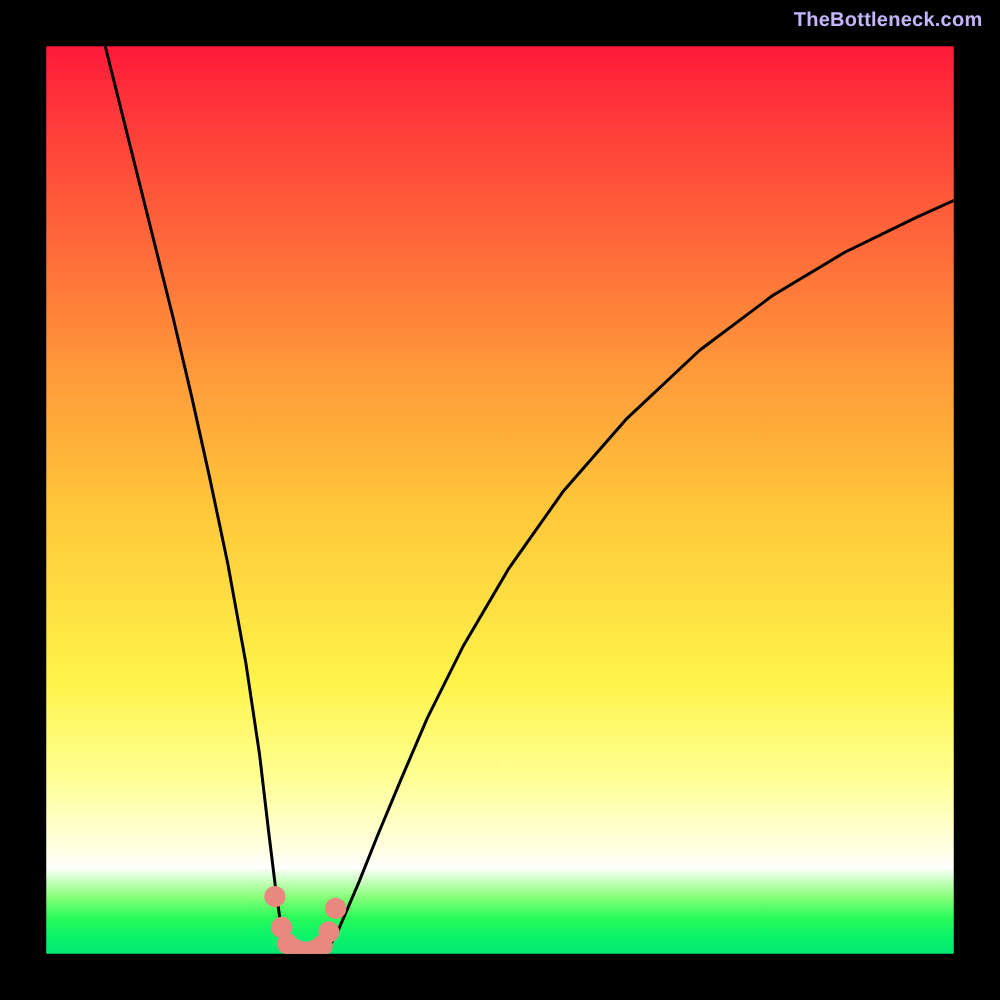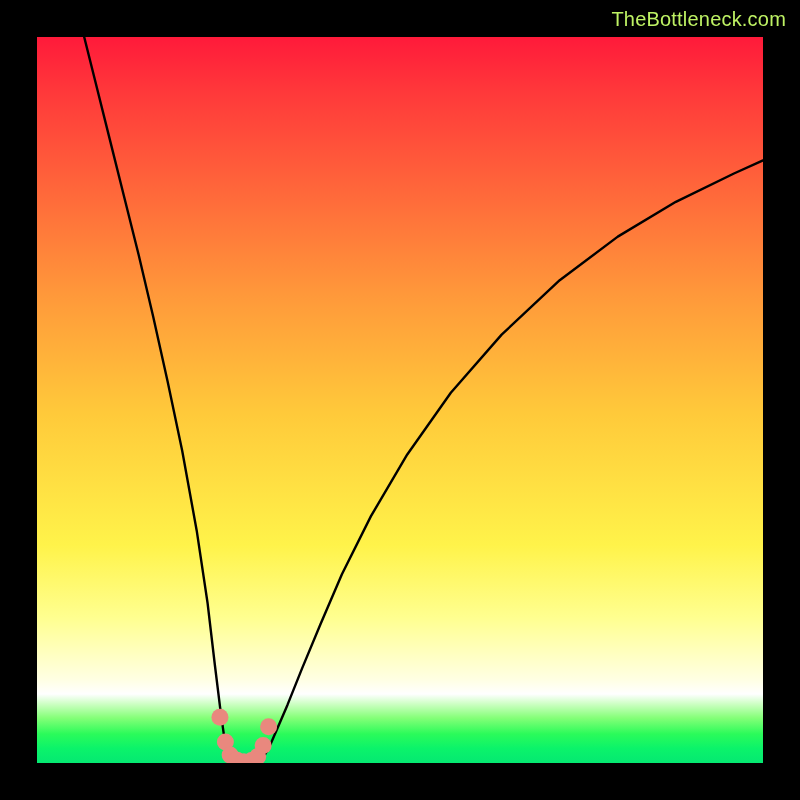--- a/index.html
+++ b/index.html
@@ -38,23 +38,23 @@
       #c8ffbe 92%,
       #84ff78 93.8%,
       #2bfb5a 96%,
       #0bf36a 98%,
       #05e872 100%);
   }
   .attribution {
     position: absolute;
     top: 8px;
     right: 14px;
-    color: #bef264;
-    font-size: 20px;
-    font-weight: 400;
+    color: #c4b5fd;
+    font-size: 16px;
+    font-weight: 700;
     letter-spacing: 0.2px;
   }
   svg.curve {
     position: absolute;
     left: 0;
     top: 0;
     width: 726px;
     height: 726px;
   }
 </style>

